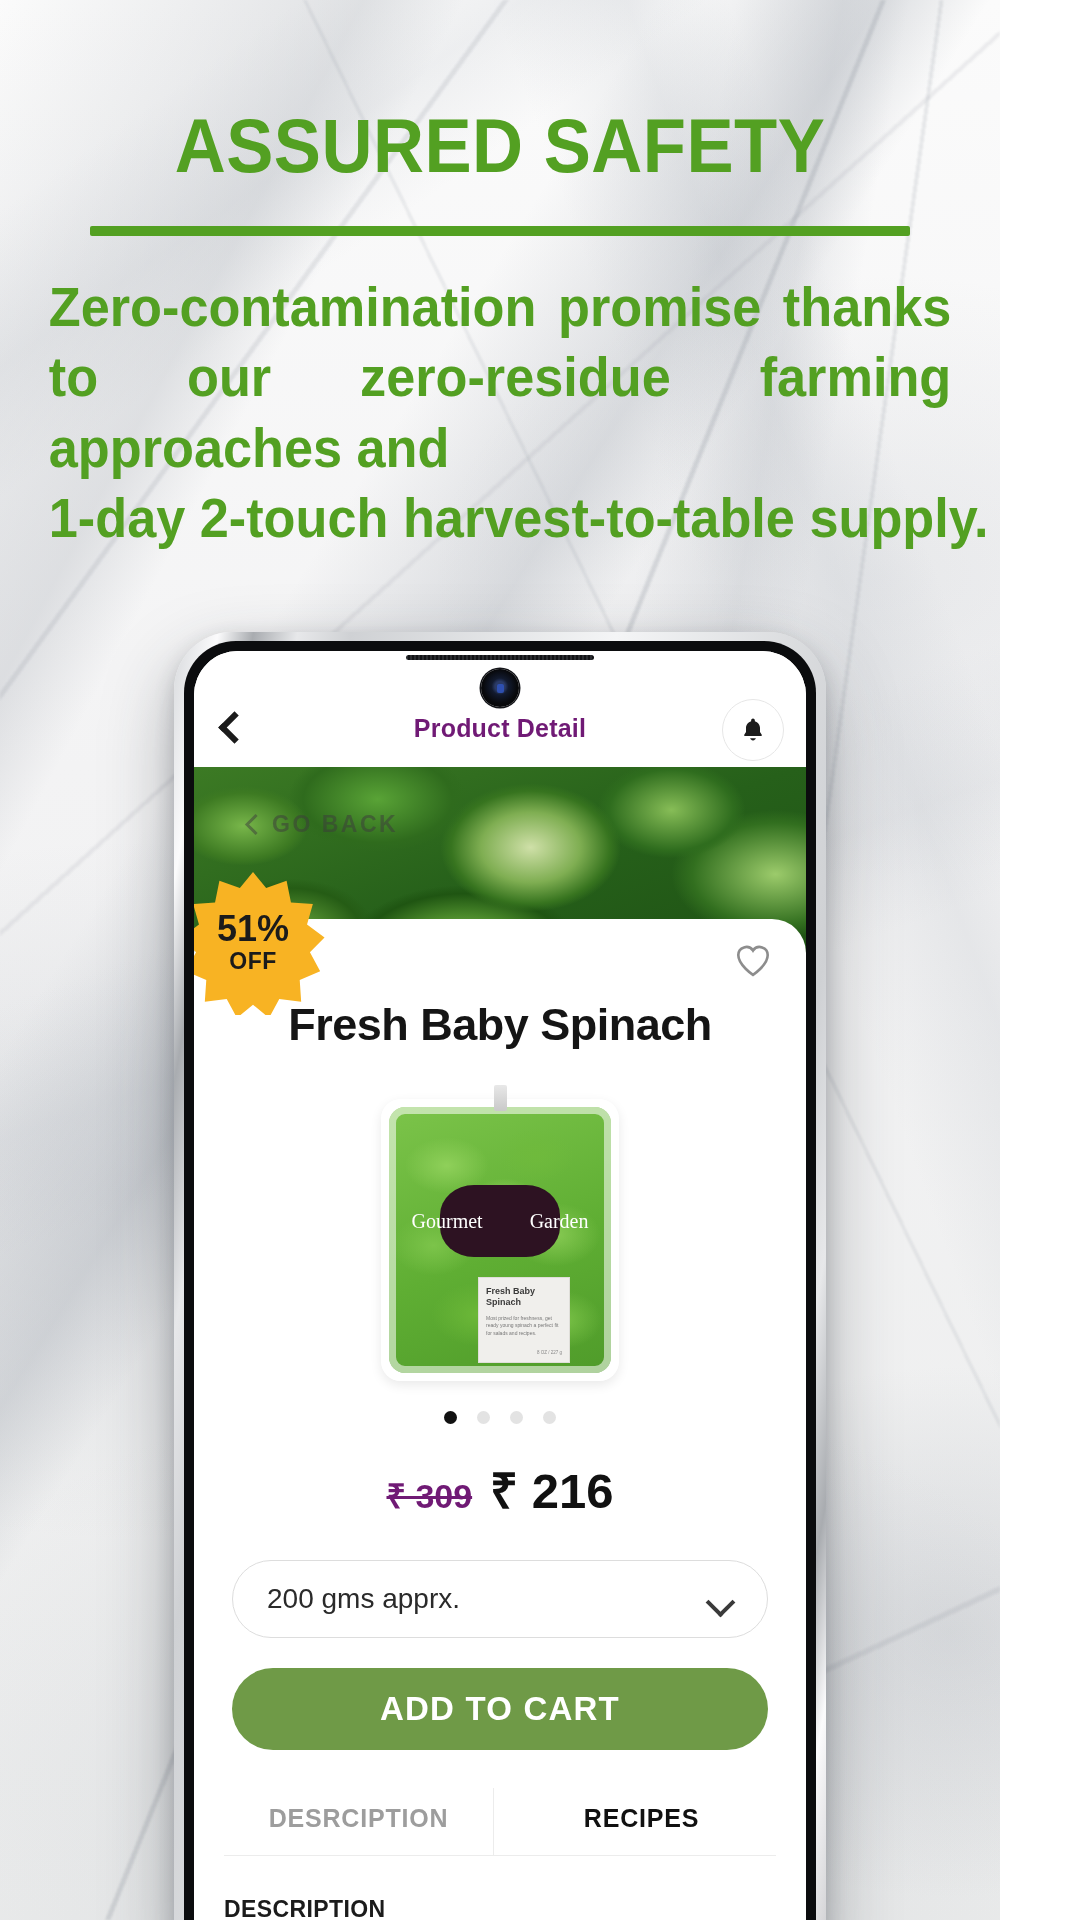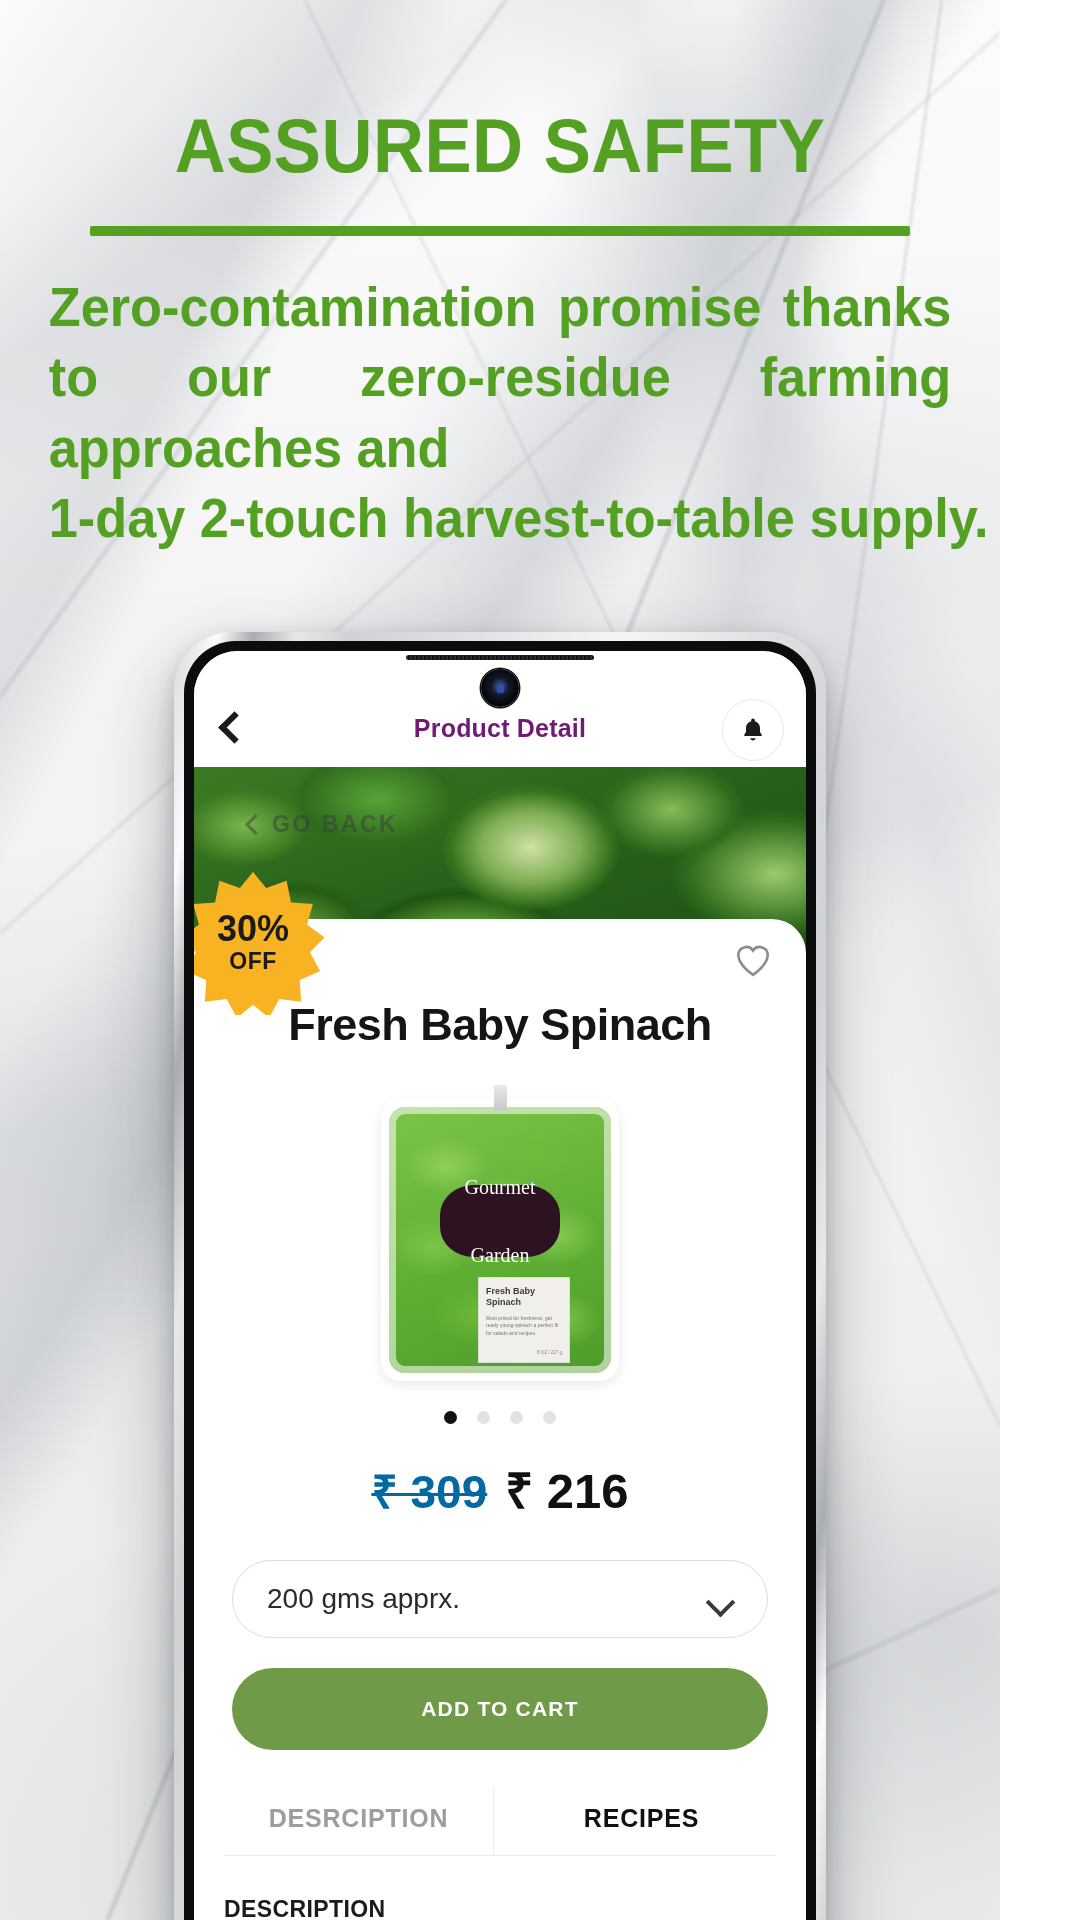--- a/index.html
+++ b/index.html
@@ -350,21 +350,21 @@
     border-radius: 2px;
   }
   .brand-badge {
     position: absolute;
     left: 50%; top: 78px;
     width: 120px; height: 72px;
     margin-left: -60px;
     border-radius: 34px/30px;
     background: #2d1222;
     display: flex;
-    flex-direction: column;
+    flex-direction: row;
     align-items: center;
     justify-content: center;
     color: #fff;
     font-family: "Liberation Serif", serif;
     line-height: 1.05;
     gap: 47px;
   }
   .brand-line1 { font-size: 20px; }
   .brand-line2 { font-size: 20px; }
   .pack-label {
@@ -415,23 +415,23 @@
 
   
   .price-row {
     display: flex;
     align-items: baseline;
     justify-content: center;
     gap: 18px;
     margin-top: 32px;
   }
   .price-old {
-    font-size: 46px;
-    font-weight: 700;
-    color: #0369a1;
+    font-size: 34px;
+    font-weight: 700;
+    color: #701a75;
     text-decoration: line-through;
     text-decoration-thickness: 3px;
   }
   .price-new {
     font-size: 49px;
     font-weight: 700;
     color: #111;
   }
 
   
@@ -466,21 +466,21 @@
   
   .cta {
     margin: 30px 8px 0 8px;
     height: 82px;
     border-radius: 41px;
     background: #6f9a47;
     color: #fff;
     display: flex;
     align-items: center;
     justify-content: center;
-    font-size: 21px;
+    font-size: 33px;
     font-weight: 700;
     letter-spacing: 1.2px;
     border: none;
     width: calc(100% - 16px);
     font-family: "Liberation Sans", sans-serif;
     cursor: pointer;
   }
 
   
   .tabs {
@@ -550,21 +550,21 @@
         </div>
       </div>
 
       <div class="detail-card">
 
         <div class="badge">
           <svg viewBox="0 0 100 100">
             <polygon fill="#f8b323" points="50,2 59,13 73,8 76,23 91,24 87,38 99,47 89,57 96,70 82,76 83,91 68,89 61,102 50,93 39,102 32,89 17,91 18,76 4,70 11,57 1,47 13,38 9,24 24,23 27,8 41,13"></polygon>
           </svg>
           <div class="badge-text">
-            <div class="badge-pct">30%</div>
+            <div class="badge-pct">51%</div>
             <div class="badge-off">OFF</div>
           </div>
         </div>
 
         <div class="heart-btn">
           <svg viewBox="0 0 24 24" width="42" height="42">
             <path d="M12 20.5S3.6 15 3.6 9.2A4.6 4.6 0 0 1 12 6.6a4.6 4.6 0 0 1 8.4 2.6C20.4 15 12 20.5 12 20.5z" fill="none" stroke="#8d8d8d" stroke-width="1.5"></path>
           </svg>
         </div>
 

